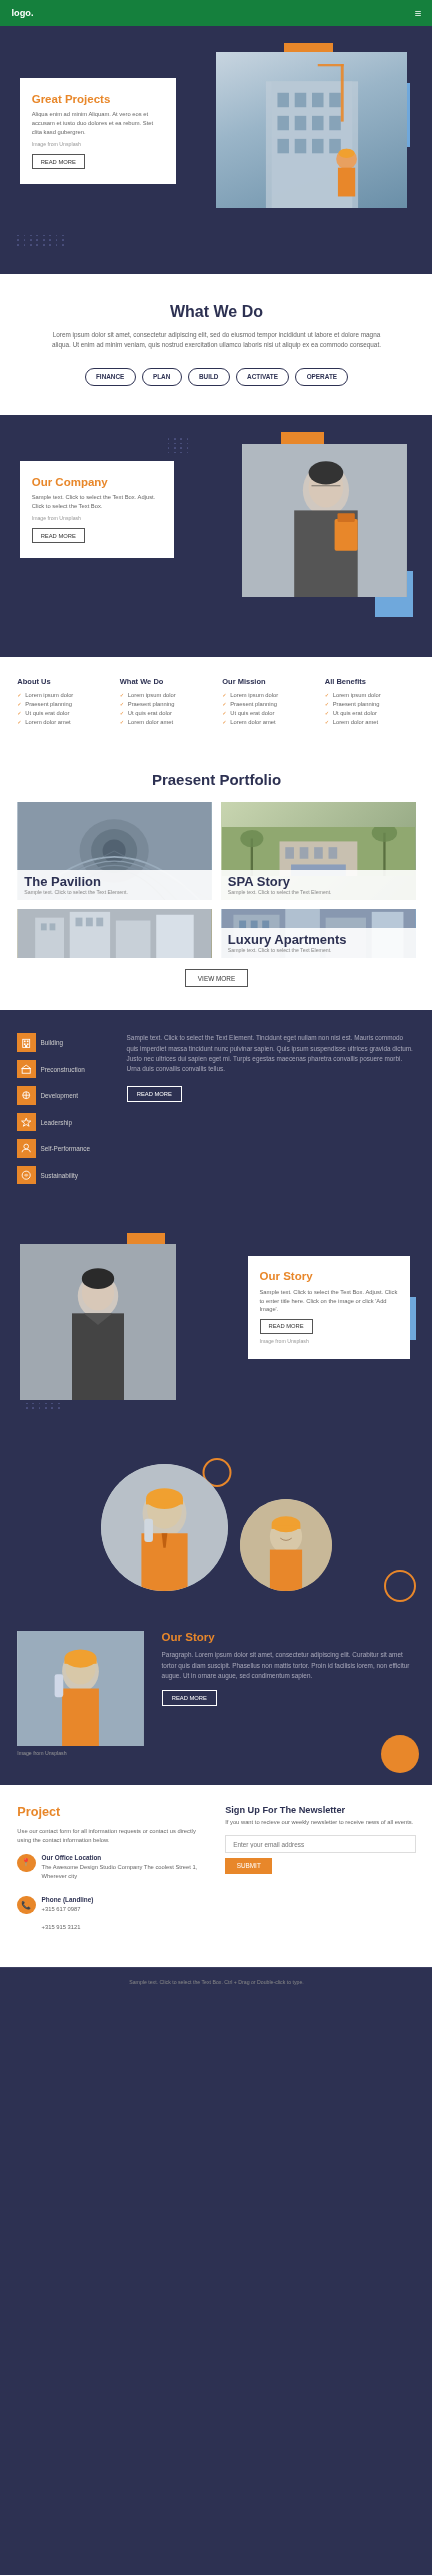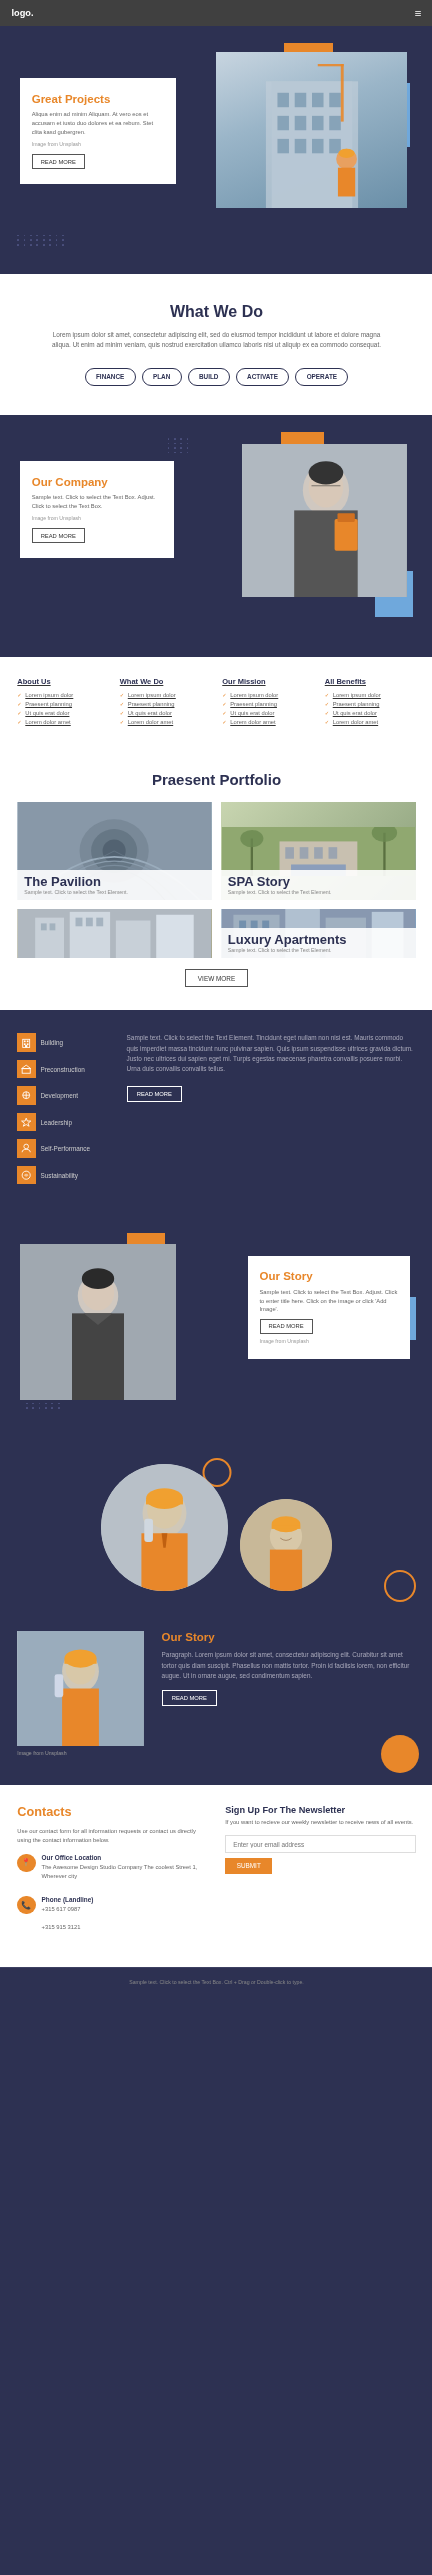--- a/index.html
+++ b/index.html
@@ -1,20 +1,20 @@
 <!DOCTYPE html>
 <html style="font-size:9.2px"><head>
   <meta charset="utf-8">
   <style>
     * { box-sizing: border-box; margin: 0; padding: 0; }
     body { font-family: Arial, sans-serif; background: #2d3152; color: #fff; width: 433px; }
 
     
     nav {
-      background: #404040;
+      background: #15803d;
       display: flex; justify-content: space-between; align-items: center;
       padding: 7px 11.5px;
     }
     .logo { color: #fff; font-weight: bold; font-size: 9.2px; }
     .hamburger { color: #fff; font-size: 11.5px; cursor: pointer; }
 
     
     .hero {
       background: #2d3152;
       padding: 17.3px 11.5px 23px;
@@ -45,21 +45,20 @@
     .section-company {
       background: #2d3152;
       padding: 17.3px 11.5px 29px;
       position: relative; overflow: hidden;
     }
 
     
     .section-about {
       background: #fff; color: #333;
       padding: 20px 17.3px;
-      text-decoration: underline;
     }
     .about-grid {
       display: grid; grid-template-columns: repeat(4, 1fr); gap: 11.5px;
     }
     .about-col h4 { font-size: 7.5px; color: #2d3152; margin-bottom: 5.8px; font-weight: bold; }
     .about-col ul { list-style: none; }
     .about-col ul li {
       font-size: 5.8px; color: #666; margin-bottom: 2.9px;
       padding-left: 8px; position: relative;
     }
@@ -670,21 +669,21 @@
       <p>Paragraph. Lorem ipsum dolor sit amet, consectetur adipiscing elit. Curabitur sit amet tortor quis diam suscipit. Phasellus non mattis tortor. Proin id facilisis lorem, non efficitur augue. Ut in ornare augue, sed condimentum sapien.</p>
       <button class="btn-read-white">READ MORE</button>
     </div>
   </div>
 
   <div style="position:absolute; bottom:11.5px; right:14.4px; width:38px; height:38px; border-radius:50%; background:#e8872a;"></div>
 </section>
 
 <section class="section-contacts">
   <div class="contacts-left">
-    <h2>Contacts</h2>
+    <h2>Project</h2>
     <p>Use our contact form for all information requests or contact us directly using the contact information below.</p>
     <div class="contact-row">
       <div class="contact-icon">📍</div>
       <div class="contact-info">
         <h5>Our Office Location</h5>
         <p>The Awesome Design Studio Company
 The coolest Street 1, Wherever city</p>
       </div>
     </div>
     <div class="contact-row">

